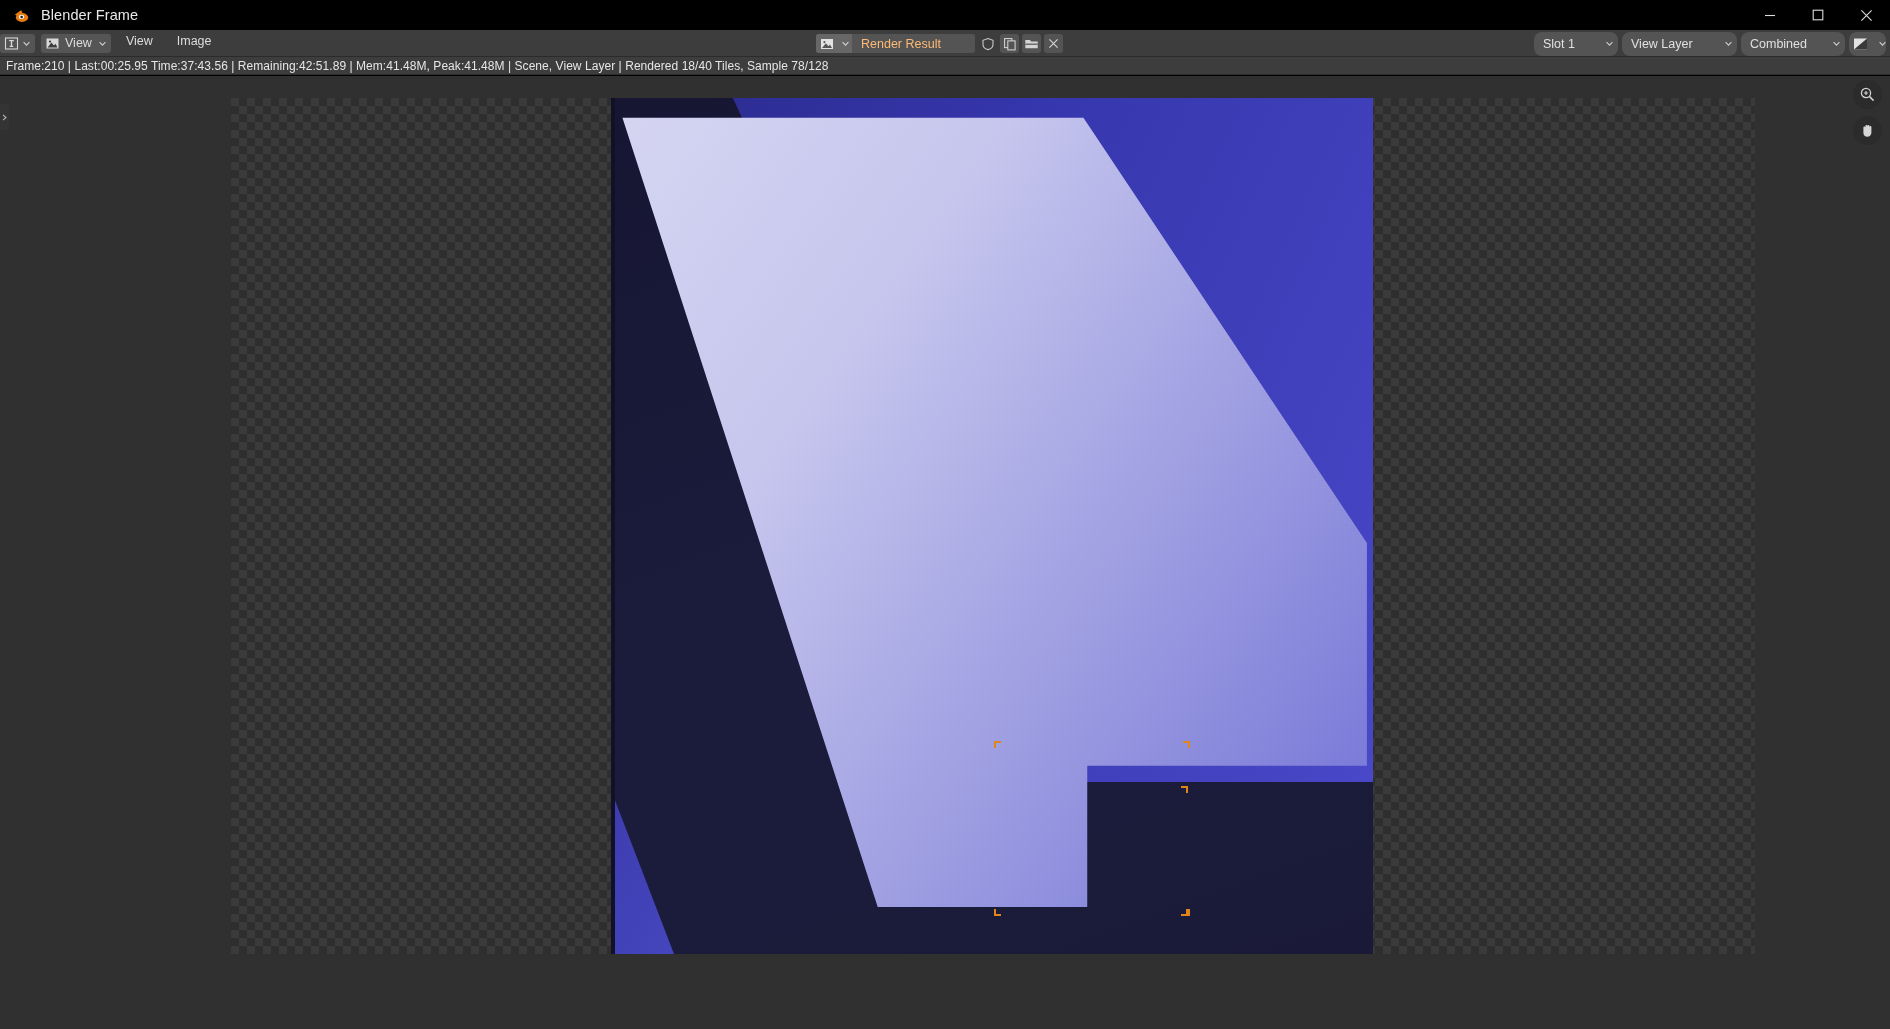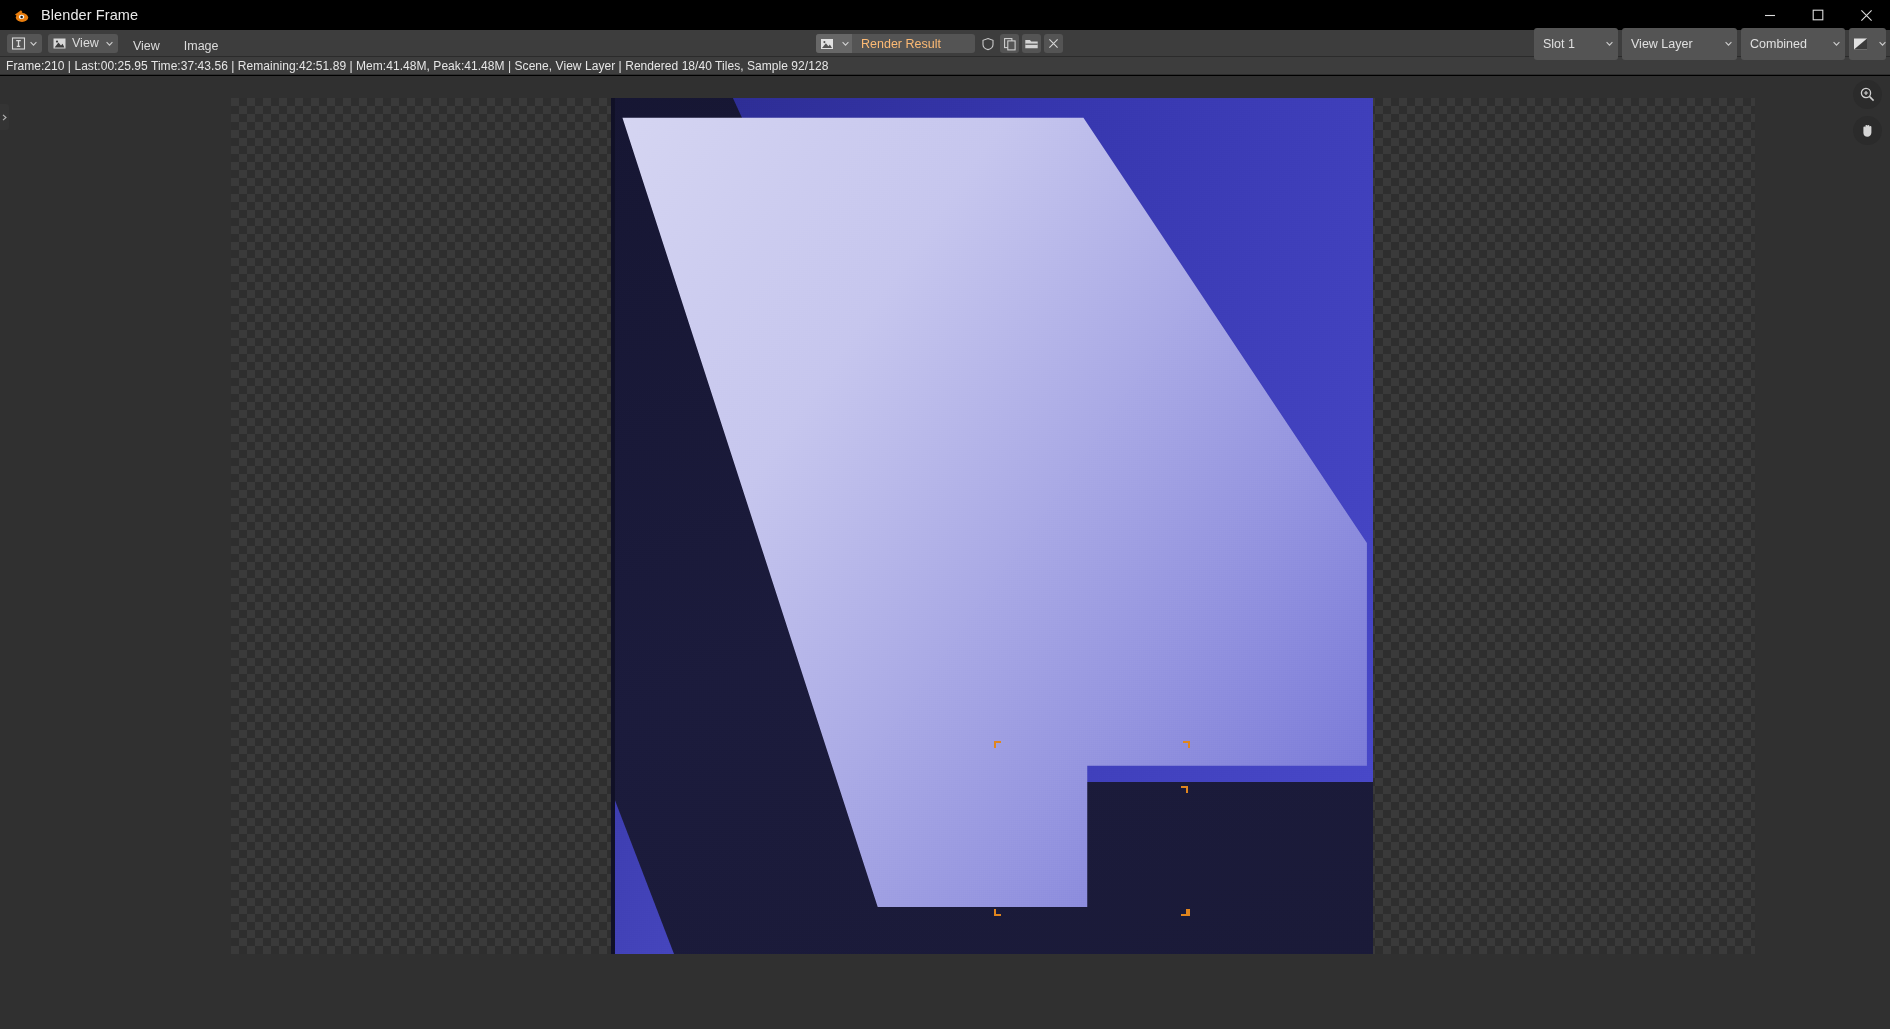--- a/index.html
+++ b/index.html
@@ -19,21 +19,21 @@
   .tb-title{ margin-left:11px; color:#e9e9e9; font-size:14.5px; letter-spacing:.1px; }
   .tb-ctrls{ position:absolute; right:0; top:0; height:30px; display:flex; }
   .tb-btn{ width:48px; height:30px; display:flex; align-items:center; justify-content:center; }
   .tb-btn svg{ display:block; }
 
   
   .header{
     height:27px; background:#3d3d3d; display:flex; align-items:center;
     position:relative; border-bottom:1px solid #2b2b2b;
   }
-  .hdr-left{ display:flex; align-items:flex-end; padding-left:7px; gap:6px; }
+  .hdr-left{ display:flex; align-items:flex-start; gap:6px; }
   .btn-dd{
     height:19px; background:#555; border-radius:3px; display:flex;
     align-items:center; padding:0 4px; gap:3px;
   }
   .btn-dd .lbl{ color:#dcdcdc; font-size:12.5px; padding:0 3px 0 2px; }
   .ico{ display:flex; align-items:center; justify-content:center; flex:none; }
   .chev{ width:9px; height:9px; flex:none; }
   .menu-item{ color:#dcdcdc; font-size:12.5px; padding:0 9px; }
 
   .hdr-center{
@@ -54,21 +54,21 @@
     width:19px; height:19px; background:#545454; border-radius:3px;
     display:flex; align-items:center; justify-content:center;
   }
   .sq-btn.flat{ background:transparent; }
 
   .hdr-right{
     position:absolute; right:4px; top:0; height:27px;
     display:flex; align-items:center; gap:4px;
   }
   .sel{
-    height:32px; background:#545454; border-radius:3px; display:flex;
+    height:24px; background:#545454; border-radius:8px; display:flex;
     align-items:center; justify-content:space-between; padding:0 4px 0 9px; gap:10px;
   }
   .sel .lbl{ color:#e0e0e0; font-size:12.5px; }
 
   
   .statusline{
     height:18px; background:#3d3d3d; display:flex; align-items:center;
     padding-left:6px; border-bottom:1px solid #2d2d2d;
   }
   .statusline span{ color:#e6e6e6; font-size:12px; letter-spacing:.05px; white-space:nowrap;}
@@ -321,21 +321,21 @@
       <span class="chev ico">
         <svg width="9" height="9" viewBox="0 0 9 9">
             <path d="M1.6 3.2 L4.5 6.1 L7.4 3.2" fill="none" stroke="#cfcfcf" stroke-width="1.1"></path>
           </svg>
       </span>
     </div>
   </div>
 </div>
 
 <div class="statusline">
-  <span>Frame:210 | Last:00:25.95 Time:37:43.56 | Remaining:42:51.89 | Mem:41.48M, Peak:41.48M | Scene, View Layer | Rendered 18/40 Tiles, Sample 92/128</span>
+  <span>Frame:210 | Last:00:25.95 Time:37:43.56 | Remaining:42:51.89 | Mem:41.48M, Peak:41.48M | Scene, View Layer | Rendered 18/40 Tiles, Sample 78/128</span>
 </div>
 
 <div class="viewport">
 
   <div class="sidebar-tab">
     <span class="ico">
       <svg width="7" height="9" viewBox="0 0 7 9">
           <path d="M2 1.8 L5 4.5 L2 7.2" fill="none" stroke="#b5b5b5" stroke-width="1.1"></path>
         </svg>
     </span>

